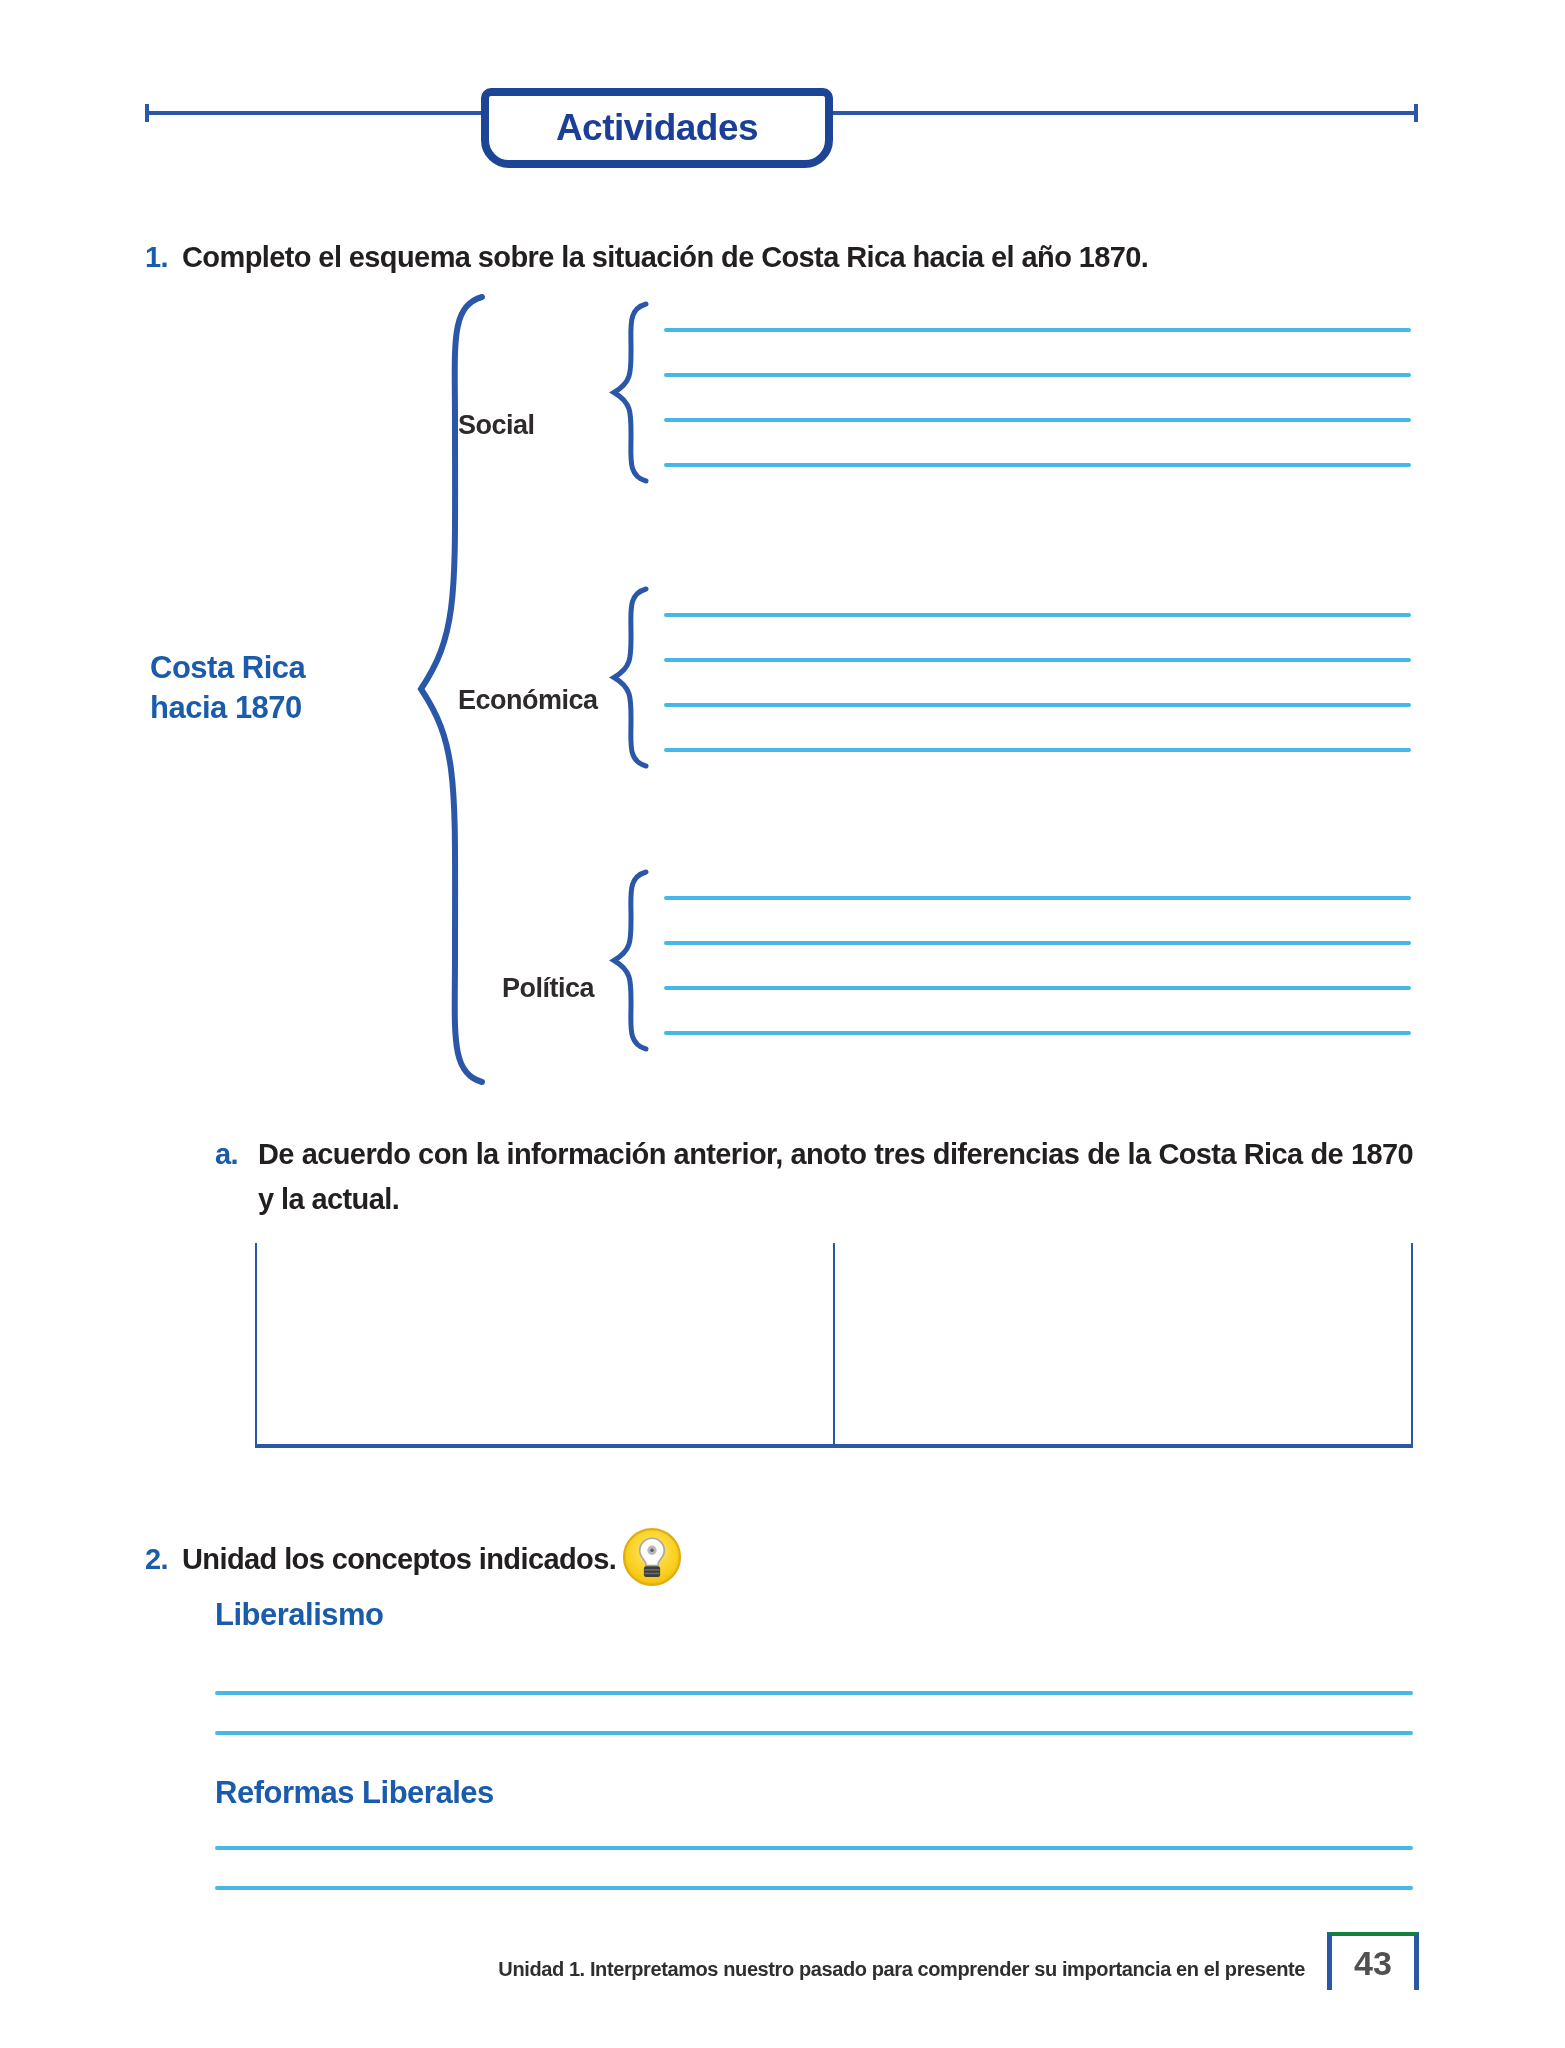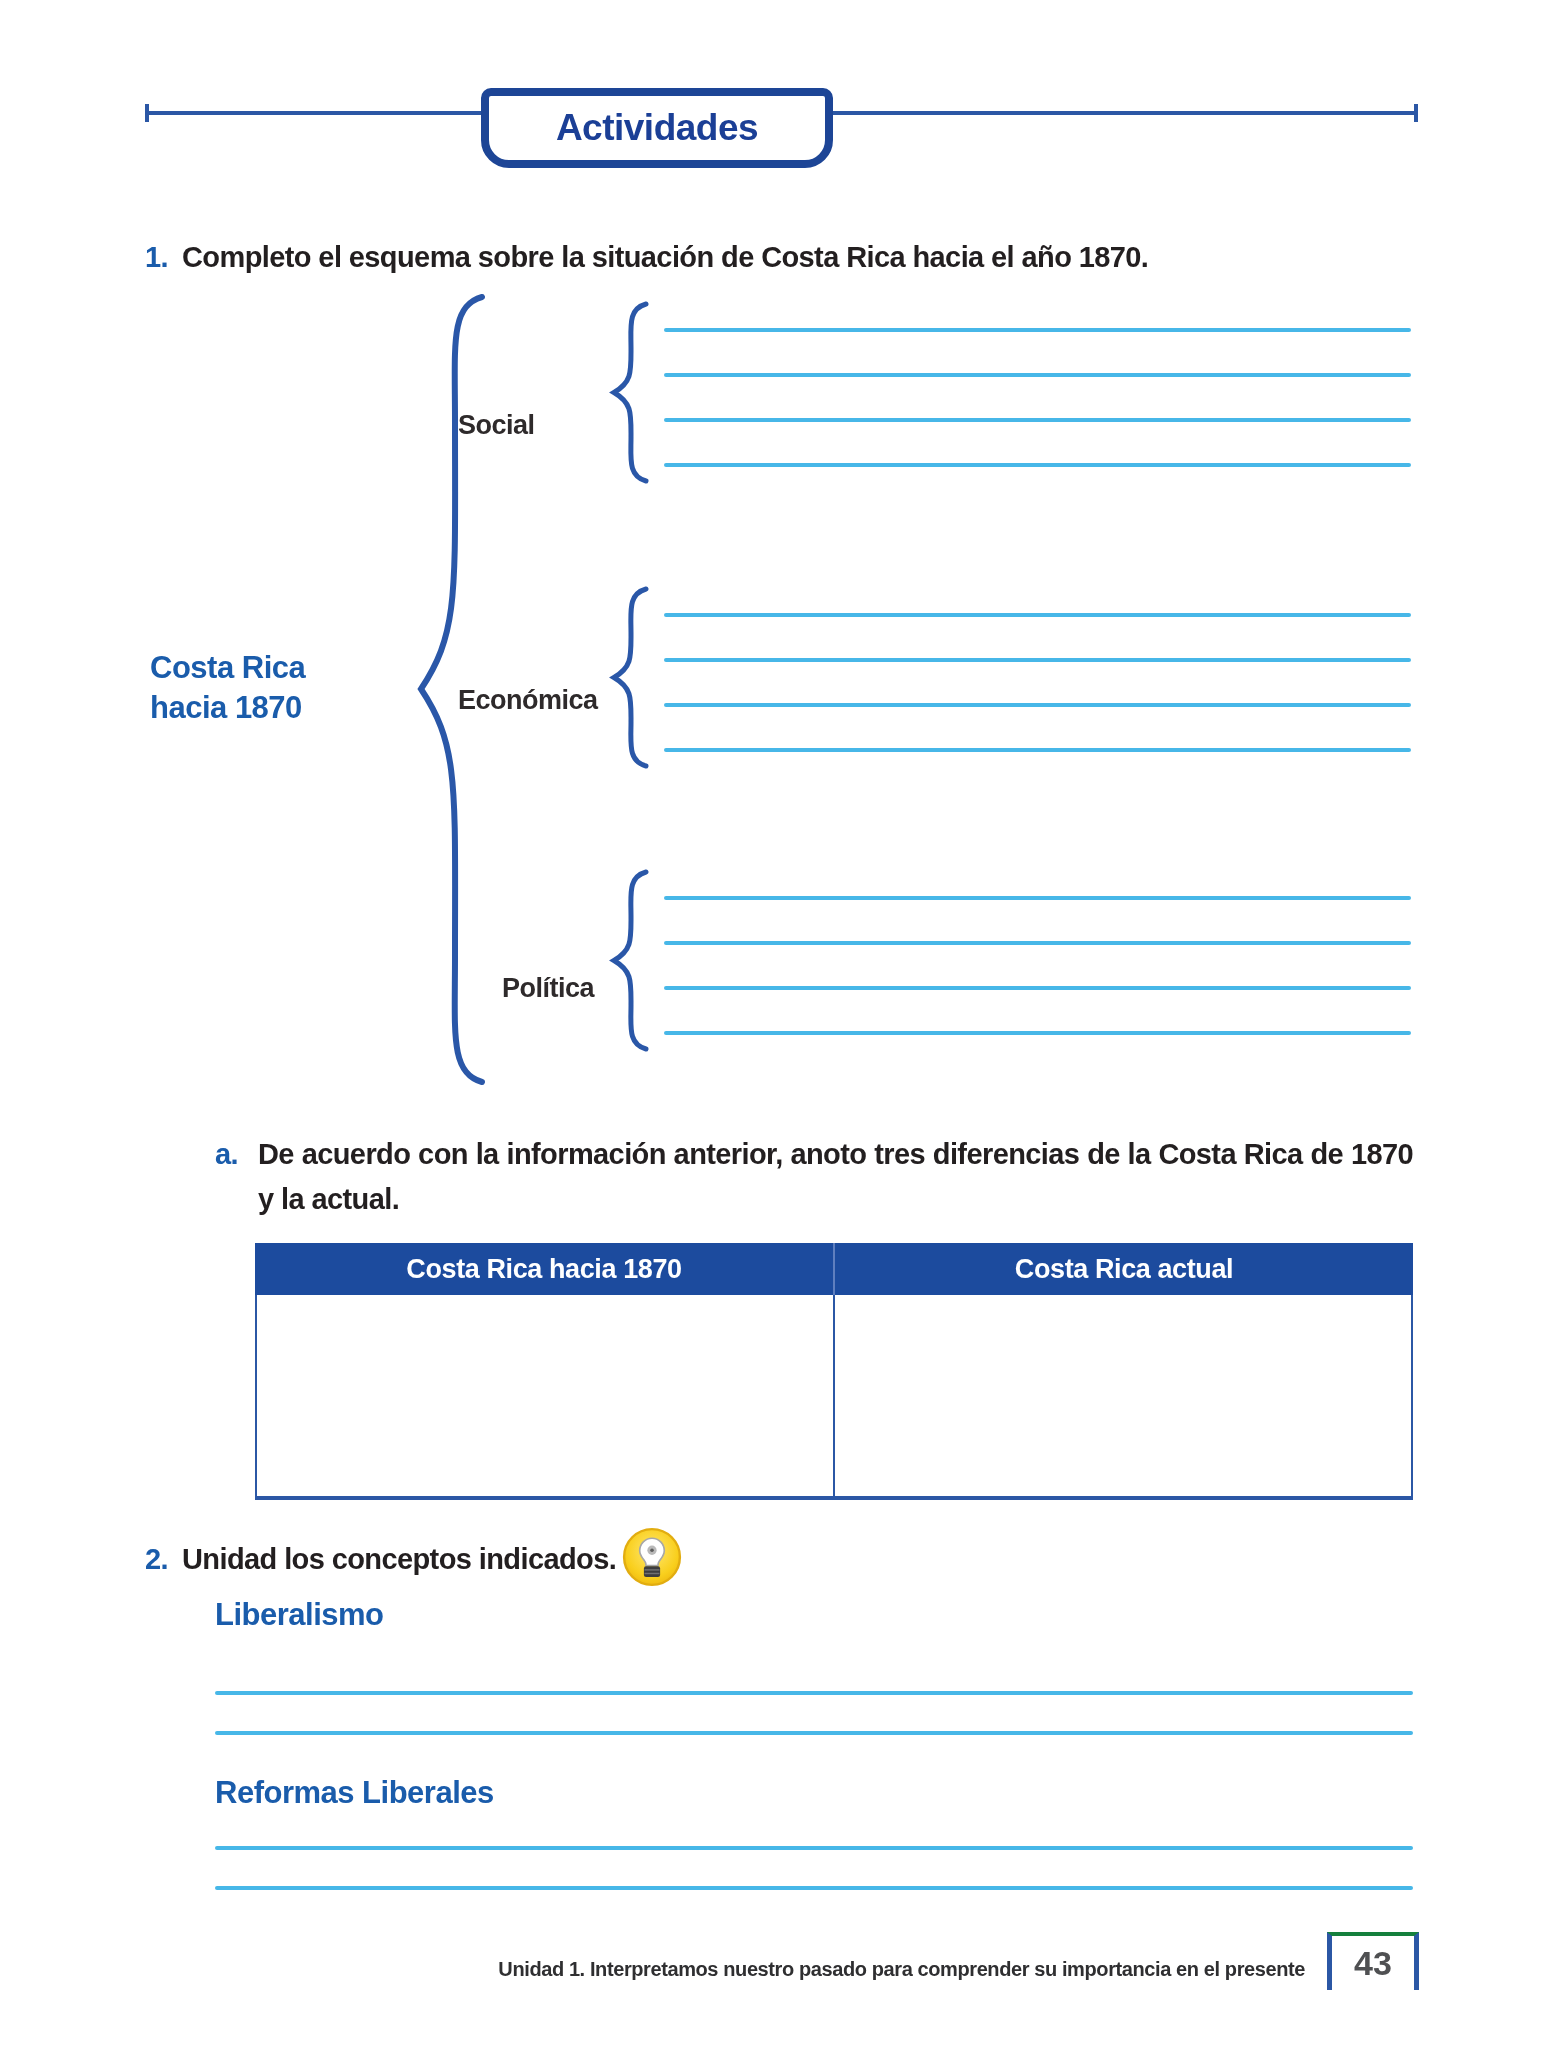--- a/index.html
+++ b/index.html
@@ -141,24 +141,20 @@
     <div class="wline"></div>
     <div class="wline"></div>
   </div>
 
 <div class="abs sub-a">
   <span class="letter">a.</span>
   <span class="body">De acuerdo con la información anterior, anoto tres diferencias de la Costa Rica de 1870 y la actual.</span>
 </div>
 
 <div class="abs cmp-table">
-  <div class="cmp-head">
-    <div class="cell">Costa Rica hacia 1870</div>
-    <div class="cell">Costa Rica actual</div>
-  </div>
   <div class="cmp-body">
     <div class="cell"></div>
     <div class="cell"></div>
   </div>
 </div>
 
 <div class="abs item-row item2">
   <span class="num">2.</span><span>Unidad los conceptos indicados.</span>
 </div>
 

